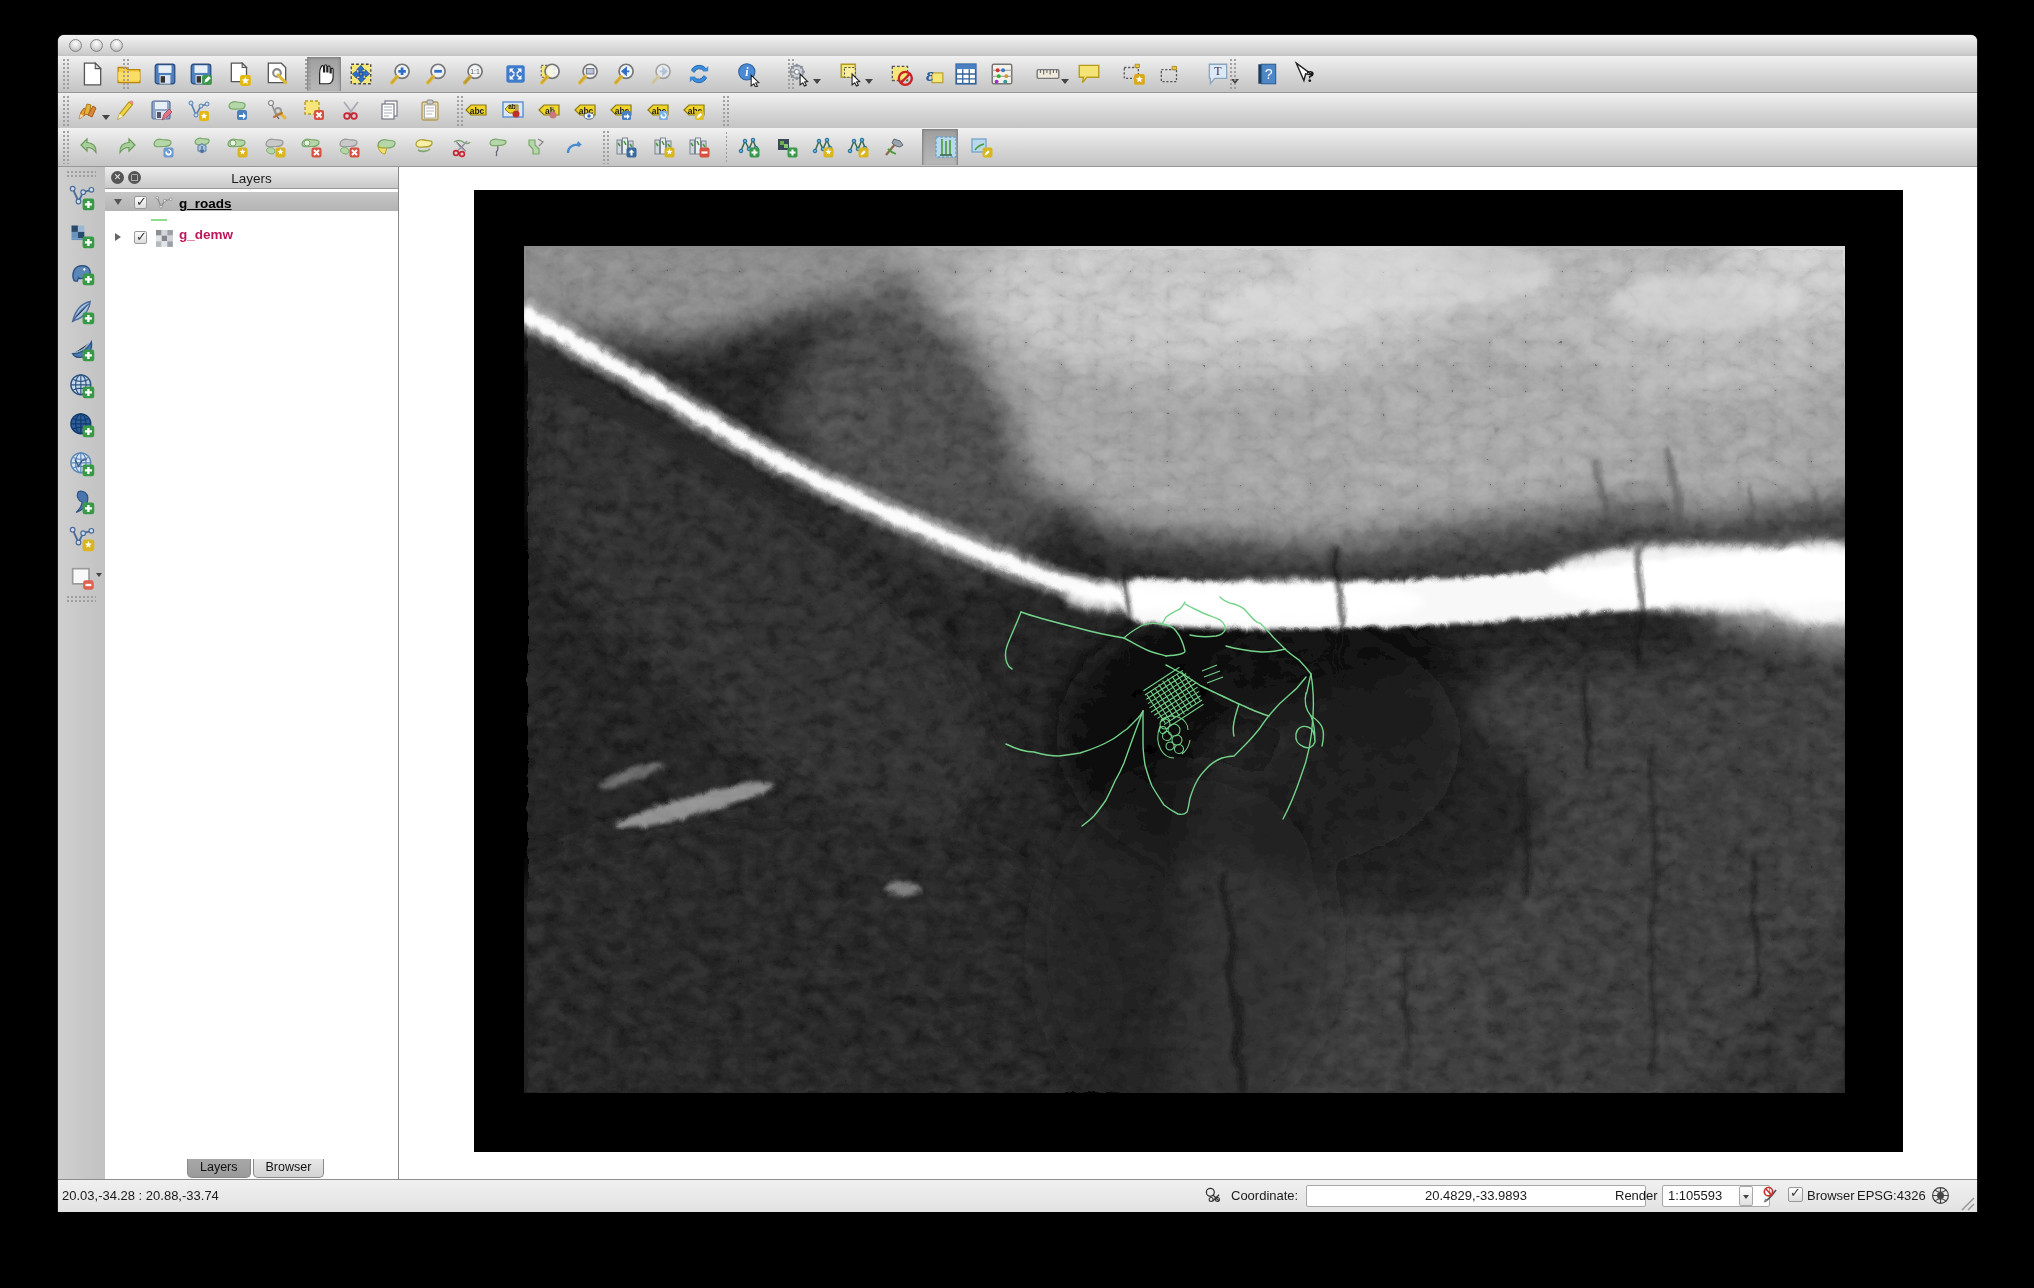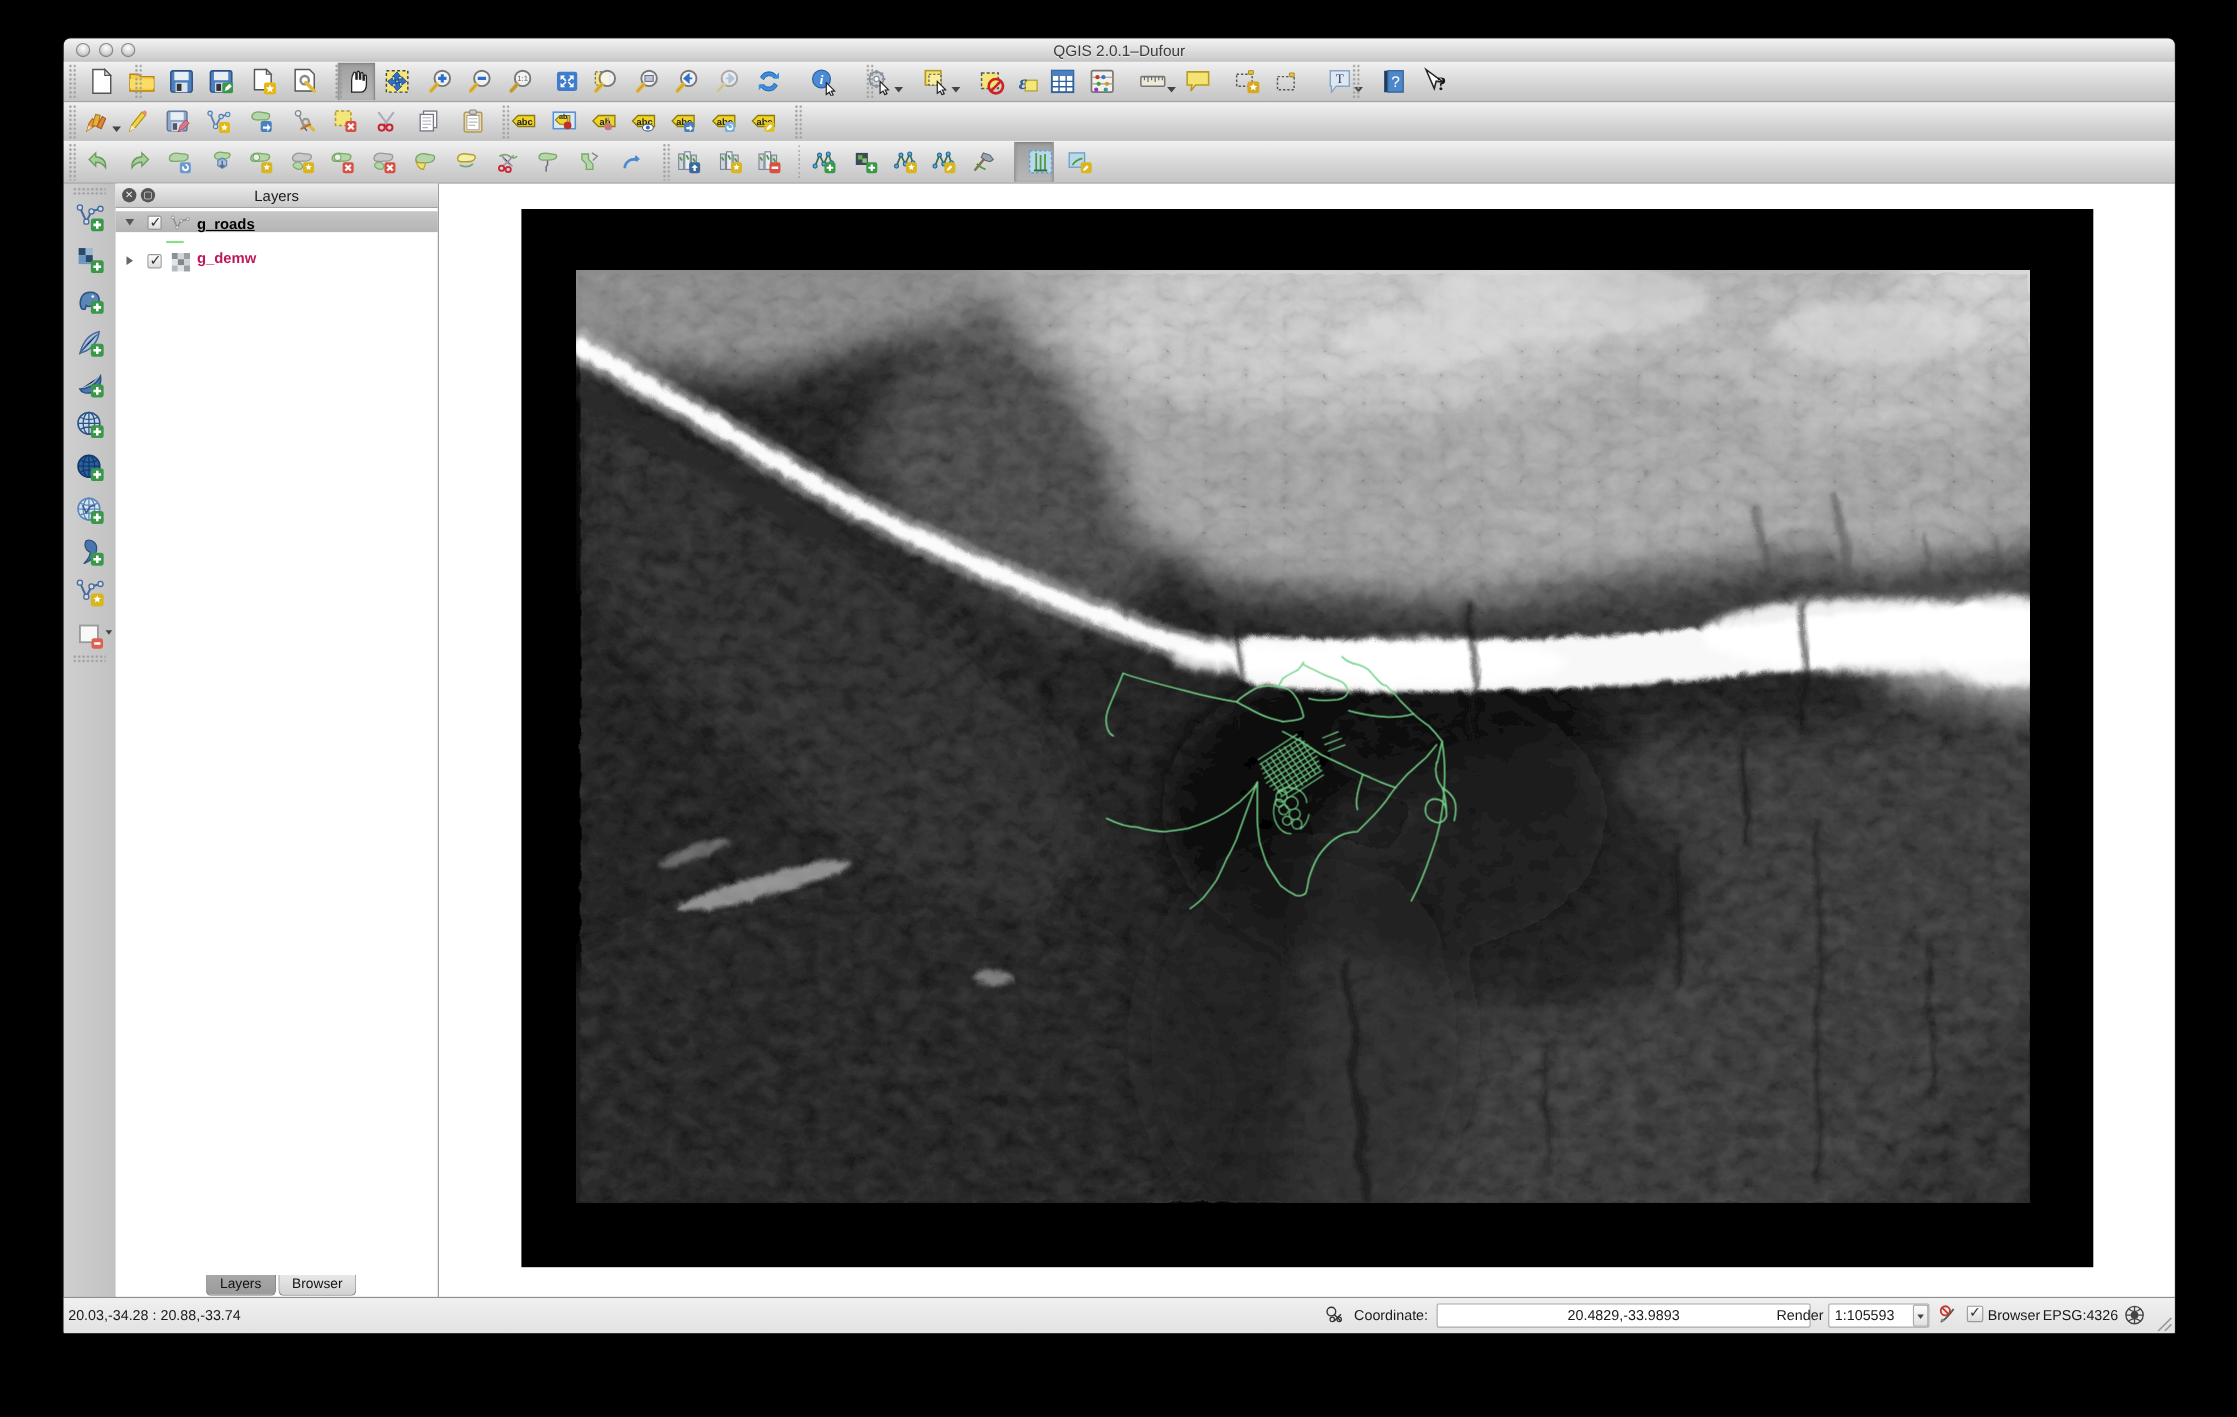--- a/index.html
+++ b/index.html
@@ -25,21 +25,20 @@
 #statusbar{position:absolute;left:0;top:1144px;width:100%;height:32px;background:linear-gradient(#f0f0f0,#e2e2e2);border-top:1px solid #8e8e8e;font-size:13px;color:#1a1a1a;}
 .tabs{position:absolute;top:1124px;height:20px;font-size:12.5px;color:#111;}
 .tab{display:inline-block;height:18px;padding:0 12px;border:1px solid #8a8a8a;border-top:none;border-radius:0 0 5px 5px;line-height:17px;vertical-align:top;}
 .field{position:absolute;background:#fff;border:1px solid #a8a8a8;border-radius:2px;box-sizing:border-box;}
 </style></head><body>
 <div id="win">
 <div id="titlebar">
 <div class="tl" style="left:11px"></div>
       <div class="tl" style="left:31.5px"></div>
       <div class="tl" style="left:51.5px"></div>
-<div id="title">QGIS 2.0.1–Dufour</div>
 </div>
 <div class="toolrow" style="top:21px;height:36px"></div>
 <div class="toolrow" style="top:58px;height:35px"></div>
 <div class="toolrow" style="top:93px;height:38px"></div>
 <div class="pressed" style="left:249px;top:22px;width:32px;height:34px"></div>
 <div class="pressed" style="left:864px;top:94px;width:34px;height:36px"></div>
 <svg class="ic " style="left:21px;top:26px;width:26px;height:26px" viewBox="0 0 24 24">
       <path d="M5 2h10l5 5v15H5z" fill="#fff" stroke="#555" stroke-width="1.2"></path>
       <path d="M15 2l5 5h-5z" fill="#ddd" stroke="#555" stroke-width="1"></path>
     </svg>
@@ -722,21 +721,21 @@
 <div class="abs" style="left:4px;top:8px">20.03,-34.28 : 20.88,-33.74</div>
 <svg class="ic" style="left:1146px;top:6px;width:19px;height:19px" viewBox="0 0 24 24">
         <circle cx="8" cy="8" r="5" fill="none" stroke="#333" stroke-width="1.6"></circle>
         <path d="M11 11l8 8M19 11l-8 8" stroke="#333" stroke-width="1.6"></path>
         <circle cx="9" cy="17" r="2.5" fill="none" stroke="#333" stroke-width="1.4"></circle>
         <circle cx="17" cy="17" r="2.5" fill="none" stroke="#333" stroke-width="1.4"></circle>
       </svg>
 <div class="abs" style="left:1173px;top:8px">Coordinate:</div>
 <div class="field" style="left:1248px;top:5px;width:340px;height:22px;text-align:center;line-height:20px">20.4829,-33.9893</div>
 <div class="abs" style="left:1557px;top:8px">Render</div>
-<div class="field" style="left:1604px;top:5px;width:92px;height:22px;line-height:20px;padding-left:5px">1:105593</div>
+<div class="field" style="left:1604px;top:5px;width:108px;height:22px;line-height:20px;padding-left:5px">1:105593</div>
 <div class="field" style="left:1681px;top:6px;width:14px;height:20px;background:linear-gradient(#fdfdfd,#e0e0e0)">
         <div class="ddown" style="left:3px;top:8px;border-left-width:3.5px;border-right-width:3.5px;border-top-width:4px"></div>
       </div>
 <svg class="ic" style="left:1703px;top:5px;width:20px;height:20px" viewBox="0 0 24 24">
         <path d="M4 20c5-2 9-7 14-14" stroke="#555" stroke-width="2" fill="none"></path>
         <path d="M4 20l4-1-3-3z" fill="#888"></path>
         <circle cx="9" cy="8" r="5" fill="none" stroke="#c0392b" stroke-width="2"></circle>
         <path d="M5.5 4.5l7 7" stroke="#c0392b" stroke-width="2"></path>
       </svg>
 <div class="cb" style="left:1730px;top:7px;width:15px;height:15px"></div>

